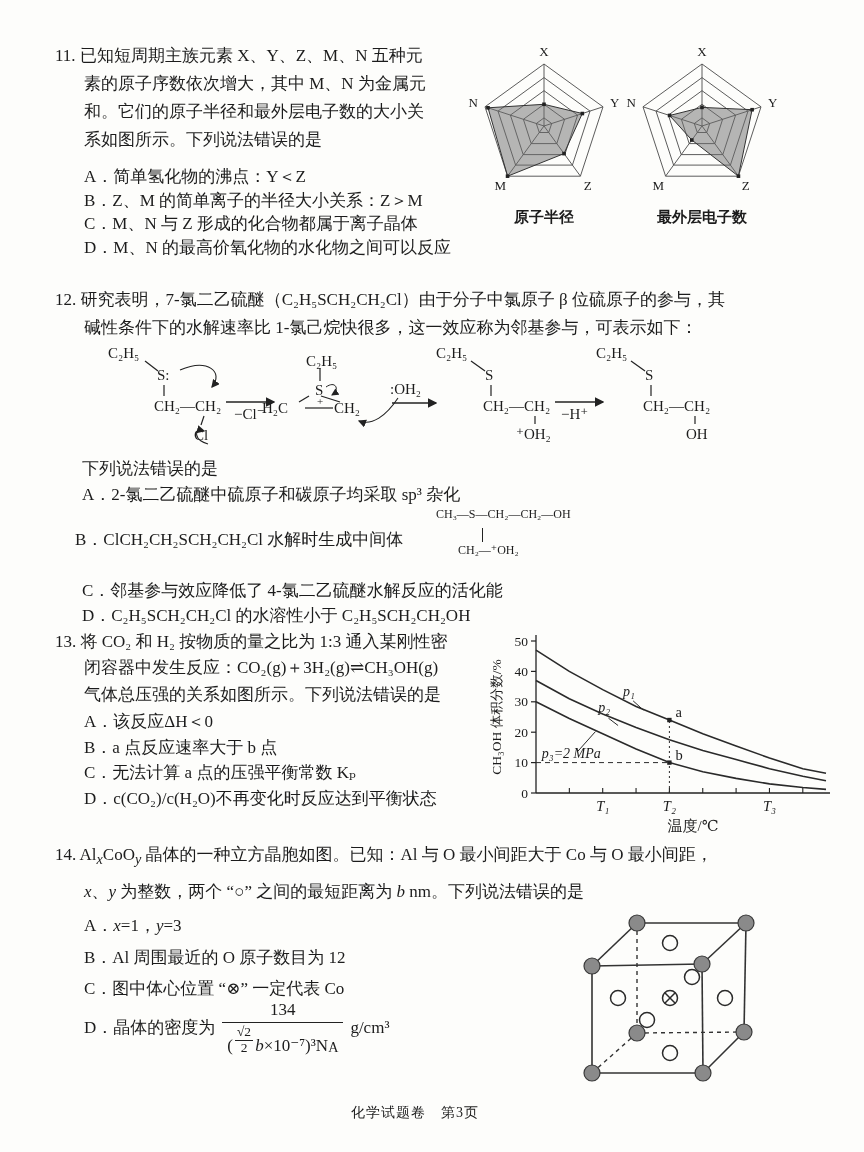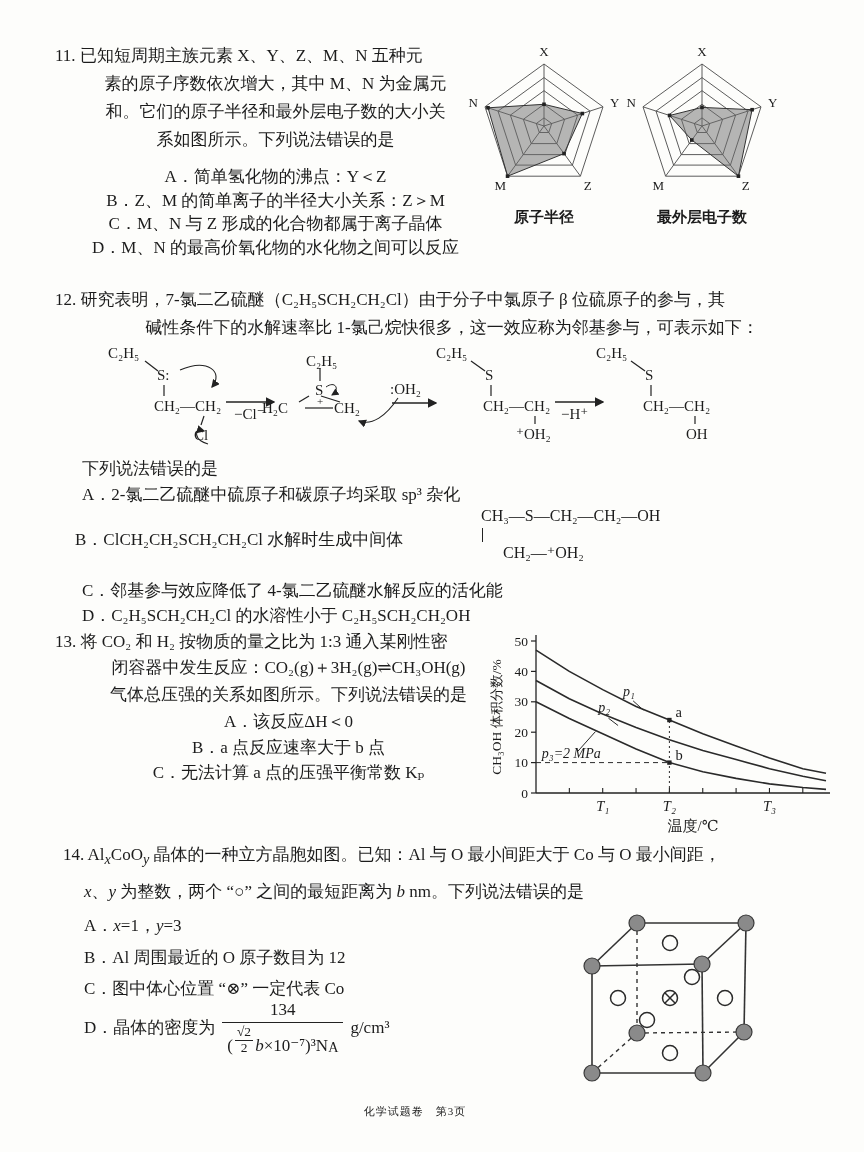--- a/index.html
+++ b/index.html
@@ -5,29 +5,29 @@
   html,body{margin:0;padding:0;}
   body{
     width:864px;height:1152px;position:relative;
     background:#fdfdfb;color:#1c1c1c;
     font-family:"Liberation Serif","DejaVu Serif",serif;
     font-size:17px;
   }
   .abs{position:absolute;}
   .ln{white-space:nowrap;}
   .stem{line-height:28px;}
-  .ind{padding-left:29px;text-align:center;}
+  .ind{padding-left:29px;}
   .opts{line-height:23.5px;margin-top:11px;}
   .it{font-style:italic;}
   .chemtxt{font-size:15px;line-height:1.1;white-space:nowrap;}
   .mech span{position:absolute;}
   .q13stem{line-height:26.3px;}
   .q13opts{line-height:25.7px;margin-top:1px;}
-  .footer{font-size:11px;letter-spacing:1px;}
-  .bstruct span{position:absolute;font-size:16px;white-space:nowrap;margin-left:45px;}
+  .footer{font-size:14px;letter-spacing:1px;}
+  .bstruct span{position:absolute;font-size:12px;white-space:nowrap;}
   .bond-v{position:absolute;width:1.3px;background:#222;}
   .bigfrac{display:inline-flex;flex-direction:column;align-items:center;vertical-align:middle;margin:0 7px;}
   .bf-num{padding:0 0 2px;}
   .bf-den{border-top:1.4px solid #222;display:inline-flex;align-items:flex-end;padding:2px 5px 0;white-space:nowrap;}
   .innerfrac{display:inline-flex;flex-direction:column;align-items:center;font-size:13.5px;line-height:1.1;margin:0 2px;}
   .if-num{border-bottom:1px solid #222;padding:0 2px;}
   .drow{display:flex;align-items:center;}
   svg text{fill:#1c1c1c;}
 </style>
 </head>
@@ -180,20 +180,21 @@
   <div class="abs" style="left:55px;top:629px;width:438px;">
     <div class="q13stem">
       <div class="ln"><span>13.</span> <span>将 CO₂ 和 H₂ 按物质的量之比为 1:3 通入某刚性密</span></div>
       <div class="ln ind">闭容器中发生反应：CO₂(g)＋3H₂(g)⇌CH₃OH(g)</div>
       <div class="ln ind">气体总压强的关系如图所示。下列说法错误的是</div>
     </div>
     <div class="q13opts">
       <div class="ln ind">A．该反应ΔH＜0</div>
       <div class="ln ind">B．a 点反应速率大于 b 点</div>
       <div class="ln ind">C．无法计算 a 点的压强平衡常数 Kₚ</div>
+      <div class="ln ind">D．c(CO₂)/c(H₂O)不再变化时反应达到平衡状态</div>
     </div>
   </div>
 
   <svg id="linechart" class="abs" style="left:488px;top:627px;" width="347" height="212">
       <line x1="48" y1="8" x2="48" y2="166" stroke="#222" stroke-width="1.3"></line>
       <line x1="48" y1="166" x2="342" y2="166" stroke="#222" stroke-width="1.3"></line>
       <line x1="43" y1="166" x2="48" y2="166" stroke="#222" stroke-width="1.2"></line>
       <text x="40" y="170.5" text-anchor="end" font-size="13.5" font-family="&quot;Liberation Serif&quot;,&quot;DejaVu Serif&quot;,serif">0</text>
       <line x1="43" y1="135.6" x2="48" y2="135.6" stroke="#222" stroke-width="1.2"></line>
       <text x="40" y="140.1" text-anchor="end" font-size="13.5" font-family="&quot;Liberation Serif&quot;,&quot;DejaVu Serif&quot;,serif">10</text>
@@ -228,21 +229,21 @@
       <text x="53.8" y="131.04" font-size="14" font-style="italic" font-family="&quot;Liberation Serif&quot;,&quot;DejaVu Serif&quot;,serif">p₃=2 MPa</text>
       <line x1="90.05" y1="124.048" x2="107.44999999999999" y2="104.59200000000001" stroke="#2a2a2a" stroke-width="1"></line>
       <line x1="48" y1="135.6" x2="181.4" y2="135.6" stroke="#2a2a2a" stroke-width="1" stroke-dasharray="5,4"></line>
       <line x1="181.4" y1="166" x2="181.4" y2="93.04" stroke="#2a2a2a" stroke-width="1" stroke-dasharray="2,3"></line>
       <rect x="179.20000000000002" y="90.84" width="4.4" height="4.4" fill="#222"></rect>
       <text x="187.4" y="90.04" font-size="14.5" font-family="&quot;Liberation Serif&quot;,&quot;DejaVu Serif&quot;,serif">a</text>
       <rect x="179.20000000000002" y="133.4" width="4.4" height="4.4" fill="#222"></rect>
       <text x="187.4" y="132.6" font-size="14.5" font-family="&quot;Liberation Serif&quot;,&quot;DejaVu Serif&quot;,serif">b</text>
     </svg>
 
-  <div class="abs ln" style="left:55px;top:843px;width:780px;margin-left:8px;">
+  <div class="abs ln" style="left:55px;top:843px;width:780px;">
     <span>14.</span>
     <span>Al</span><sub class="it">x</sub><span>CoO</span><sub class="it">y</sub><span> 晶体的一种立方晶胞如图。已知：Al 与 O 最小间距大于 Co 与 O 最小间距，</span>
   </div>
   <div class="abs ln" style="left:84px;top:880px;">
     <span class="it">x</span><span>、</span><span class="it">y</span><span> 为整数，两个 “○” 之间的最短距离为 </span><span class="it">b</span><span> nm。下列说法错误的是</span>
   </div>
   <div class="abs ln" style="left:84px;top:914px;">
     <span>A．</span><span class="it">x</span><span>=1，</span><span class="it">y</span><span>=3</span>
   </div>
   <div class="abs ln" style="left:84px;top:946px;">B．Al 周围最近的 O 原子数目为 12</div>

